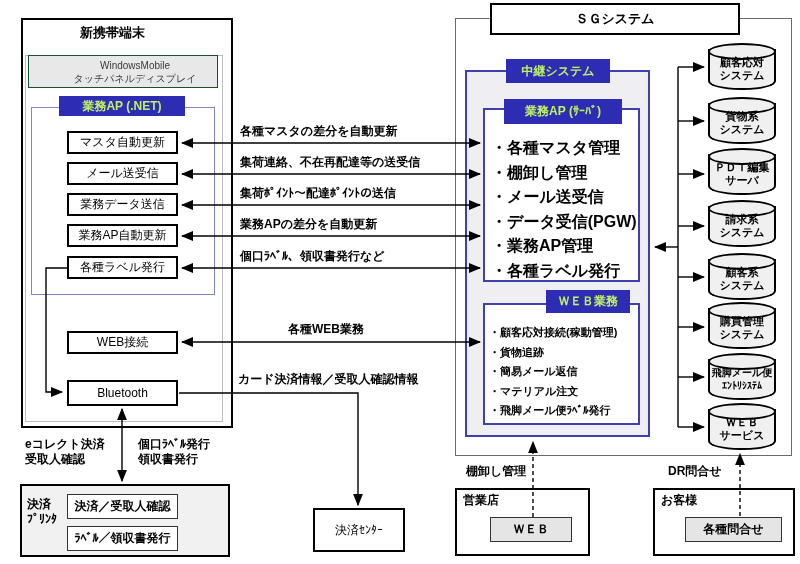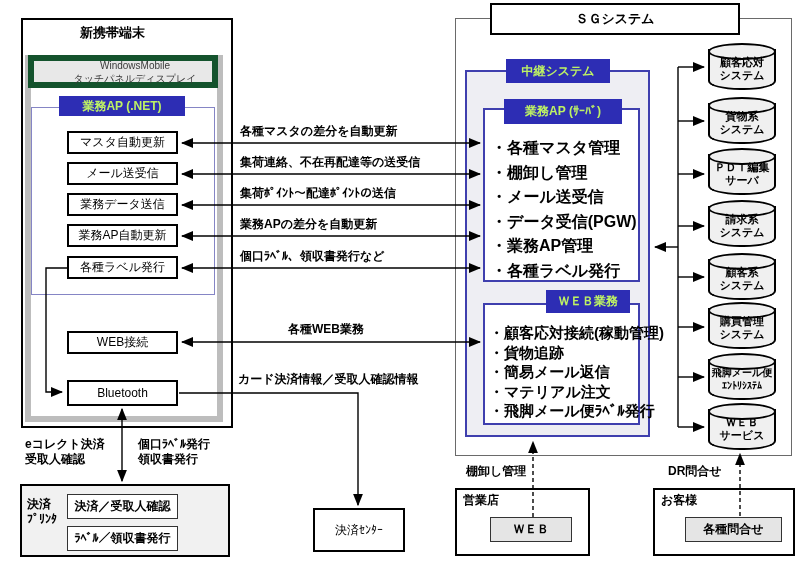--- a/index.html
+++ b/index.html
@@ -1,20 +1,20 @@
 <!DOCTYPE html>
 <html><head>
 <meta charset="utf-8">
 <style>
   html,body{margin:0;padding:0;background:#fff;}
   .stage{position:relative;width:800px;height:564px;background:#fff;overflow:hidden;
          font-family:"Liberation Sans","DejaVu Sans",sans-serif;color:#000;}
   .abs{position:absolute;box-sizing:border-box;}
   .outer{border:2px solid #000;background:#fff;}
-  .thin{border:6px solid #14532d;padding-left:24px;}
+  .thin{border:1px solid #14532d;padding-left:24px;}
   .grayfill{background:#e8e8e8;}
   .bluehead{background:#2d2db4;color:#bef264;font-weight:bold;font-size:12px;
             display:flex;align-items:center;justify-content:center;z-index:5;}
   .bluepanel{border:2px solid #3f3fae;background:#fff;z-index:3;}
   .relaybox{border:2px solid #3f3fae;background:#eeeef3;z-index:2;}
   .item{border:2px solid #000;background:#fff;font-weight:normal;font-size:12px;
         display:flex;align-items:center;justify-content:center;z-index:4;}
   .itemthin{border:1px solid #333;background:#fff;font-weight:bold;font-size:12px;
         display:flex;align-items:center;justify-content:center;z-index:4;}
   .lbl{font-size:12px;font-weight:bold;white-space:pre-line;line-height:15px;z-index:6;}
@@ -91,21 +91,21 @@
     <li>・各種マスタ管理</li>
     <li>・棚卸し管理</li>
     <li>・メール送受信</li>
     <li>・データ受信(PGW)</li>
     <li>・業務AP管理</li>
     <li>・各種ラベル発行</li>
   </ul>
 
   <div class="abs bluepanel" style="left:483px;top:303px;width:157px;height:122px;"></div>
   <div class="abs bluehead" style="left:546px;top:290px;width:84px;height:23px;">ＷＥＢ業務</div>
-  <ul class="list" style="left:489px;top:323px;font-size:15px;line-height:19.5px;">
+  <ul class="list" style="left:489px;top:323px;font-size:11px;line-height:19.5px;">
     <li>・顧客応対接続(稼動管理)</li>
     <li>・貨物追跡</li>
     <li>・簡易メール返信</li>
     <li>・マテリアル注文</li>
     <li>・飛脚メール便ﾗﾍﾞﾙ発行</li>
   </ul>
 
   <div class="abs cyl" style="left:708px;top:43px;width:68px;height:47px;">
     <div class="ctop"></div>
       <div class="cbody"></div>

